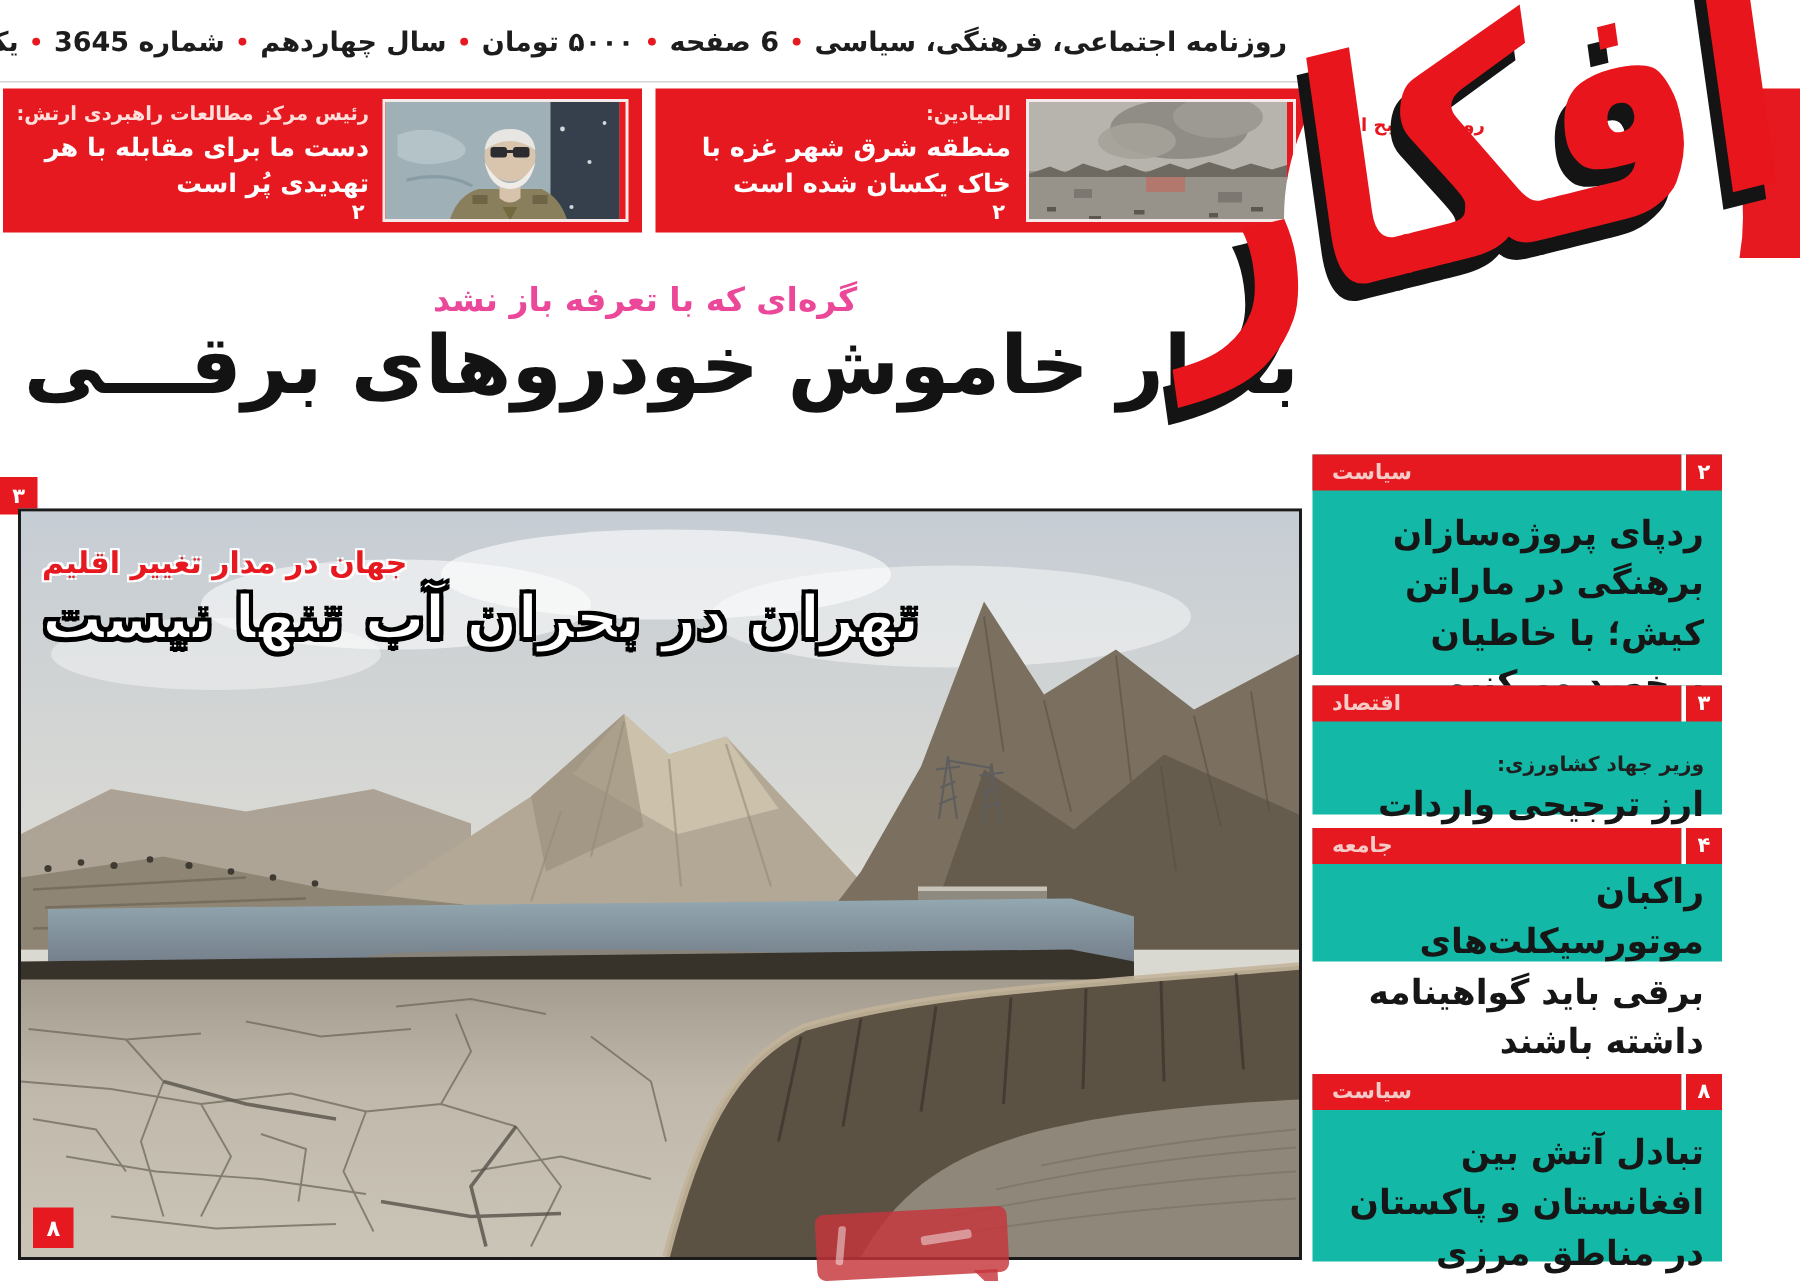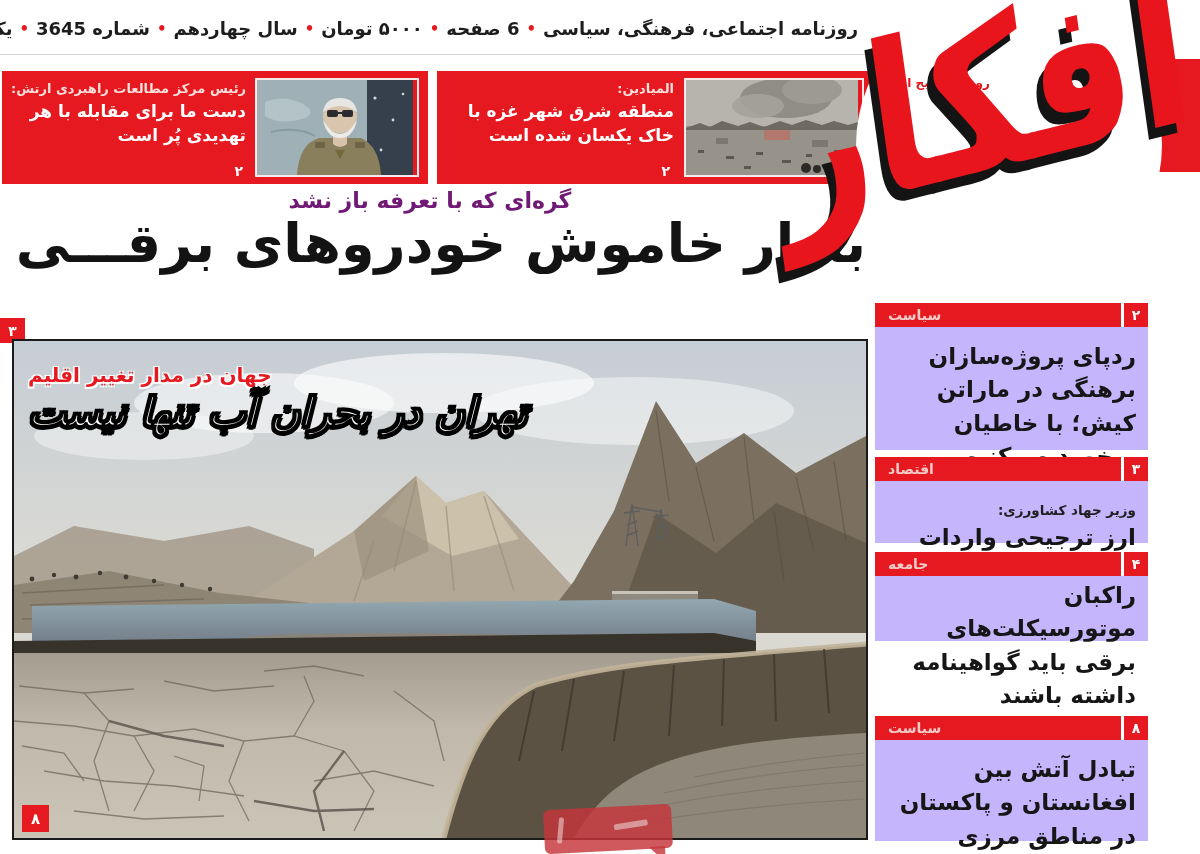--- a/index.html
+++ b/index.html
@@ -10,21 +10,21 @@
   
   .info-line{
     position:absolute;top:18px;left:0;width:858px;direction:rtl;
     font-size:18px;font-weight:bold;color:#1d1d1d;white-space:nowrap;
   }
   .info-line .seg{display:inline-block;}
   .info-line .seg + .seg::before{content:"•";color:#e5191f;margin:0 7px;font-size:15px;vertical-align:1px;}
   .top-rule{position:absolute;top:54px;left:0;width:872px;height:1px;background:#d6d6d6;}
 
   
-  .story-box{position:absolute;top:71px;height:113px;background:#e5191f;z-index:1;}
+  .story-box{position:absolute;top:59px;height:96px;background:#e5191f;z-index:1;}
   #box-army{left:2px;width:426px;}
   #box-gaza{left:437px;width:433px;}
   .box-photo{position:absolute;top:7px;bottom:7px;border:2px solid #f6e9e9;overflow:hidden;}
   #box-army .box-photo{right:9px;width:160px;}
   #box-gaza .box-photo{right:6px;width:176px;}
   .box-text{position:absolute;top:10px;left:8px;direction:rtl;text-align:right;}
   #box-army .box-text{right:182px;}
   #box-gaza .box-text{right:196px;}
   .box-kicker{font-size:13px;font-weight:bold;color:#ffdfdb;margin-bottom:4px;}
   .box-headline{font-size:17px;font-weight:bold;line-height:1.4;color:#ffffff;}
@@ -41,48 +41,48 @@
   .logo-wrap{position:absolute;left:855px;top:0;width:345px;height:320px;z-index:4;}
   .logo-text{
     position:absolute;right:10px;top:6px;font-size:168px;line-height:.95;font-weight:bold;
     color:#e8151c;transform:rotate(-14deg) skewX(-6deg) scaleY(1.22);transform-origin:60% 40%;
     text-shadow:-8px 8px 0 #141414;
   }
   .logo-tagline{position:absolute;left:26px;top:76px;font-size:12px;font-weight:bold;color:#e8151c;direction:rtl;}
 
   
   .lead-kicker{position:absolute;top:188px;left:150px;width:560px;text-align:center;
-    font-size:22px;font-weight:bold;color:#701a75;direction:rtl;}
+    font-size:22px;font-weight:bold;color:#ec4899;direction:rtl;}
   .lead-headline{position:absolute;top:212px;left:0;width:866px;direction:rtl;
     font-size:54px;font-weight:bold;color:#131313;white-space:nowrap;letter-spacing:-1px;z-index:2;}
   .lead-tab{position:absolute;left:0;top:318px;width:25px;height:25px;background:#e5191f;color:#fff;
     font-size:14px;font-weight:bold;display:flex;align-items:center;justify-content:center;}
 
   
   .photo-frame{position:absolute;left:12px;top:339px;width:856px;height:501px;
     border:2px solid #1b1b1b;box-sizing:border-box;background:#cfd4d8;}
   .photo-frame svg.landscape{display:block;width:852px;height:497px;}
   .photo-text{position:absolute;left:14px;top:22px;z-index:2;}
   .photo-kicker{width:fit-content;direction:rtl;font-size:20px;font-weight:bold;color:#e5191f;margin-bottom:2px;
     text-shadow:-1.5px -1.5px 0 #fff,1.5px -1.5px 0 #fff,-1.5px 1.5px 0 #fff,1.5px 1.5px 0 #fff;}
   .photo-headline{direction:rtl;white-space:nowrap;font-size:40px;font-weight:bold;color:#ffffff;
     -webkit-text-stroke:1.5px #000;
-    text-shadow:2px 2px 0 #000,-2px 2px 0 #000,2px -2px 0 #000,-2px -2px 0 #000,0 3px 0 #000;font-style:italic;}
+    text-shadow:2px 2px 0 #000,-2px 2px 0 #000,2px -2px 0 #000,-2px -2px 0 #000,0 3px 0 #000;}
   .photo-badge{position:absolute;left:8px;bottom:6px;width:27px;height:27px;background:#e5191f;color:#fff;
     display:flex;align-items:center;justify-content:center;font-size:15px;font-weight:bold;z-index:2;}
   .watermark{position:absolute;left:530px;bottom:-13px;width:128px;height:44px;
     background:rgba(198,52,58,.82);border-radius:6px;transform:rotate(-3deg);z-index:3;}
   .watermark::after{content:"";position:absolute;right:8px;bottom:-15px;width:0;height:0;
     border-top:17px solid rgba(198,52,58,.82);border-left:16px solid transparent;}
   .watermark .wm-mark{position:absolute;background:rgba(255,255,255,.45);border-radius:2px;}
   .wm-a{left:14px;top:8px;width:5px;height:26px;transform:rotate(8deg);}
   .wm-b{left:70px;top:16px;width:34px;height:6px;transform:rotate(-6deg);}
 
   
-  .sidebar-item{position:absolute;left:875px;width:273px;background:#c4b5fd;z-index:5;}
+  .sidebar-item{position:absolute;left:875px;width:273px;background:#14b8a6;z-index:5;}
   #si-1{top:303px;height:147px;}
   #si-2{top:457px;height:86px;}
   #si-3{top:552px;height:89px;}
   #si-4{top:716px;height:125px;}
   .si-header{display:flex;height:24px;}
   .si-bar{flex:1;background:#e5191f;display:flex;align-items:center;}
   .si-cat{color:#f5cbc8;font-size:14px;font-weight:bold;padding-left:13px;}
   .si-gap{width:3px;background:#ffffff;}
   .si-num{width:24px;background:#e5191f;color:#ffffff;font-size:14px;font-weight:bold;
     display:flex;align-items:center;justify-content:center;}

